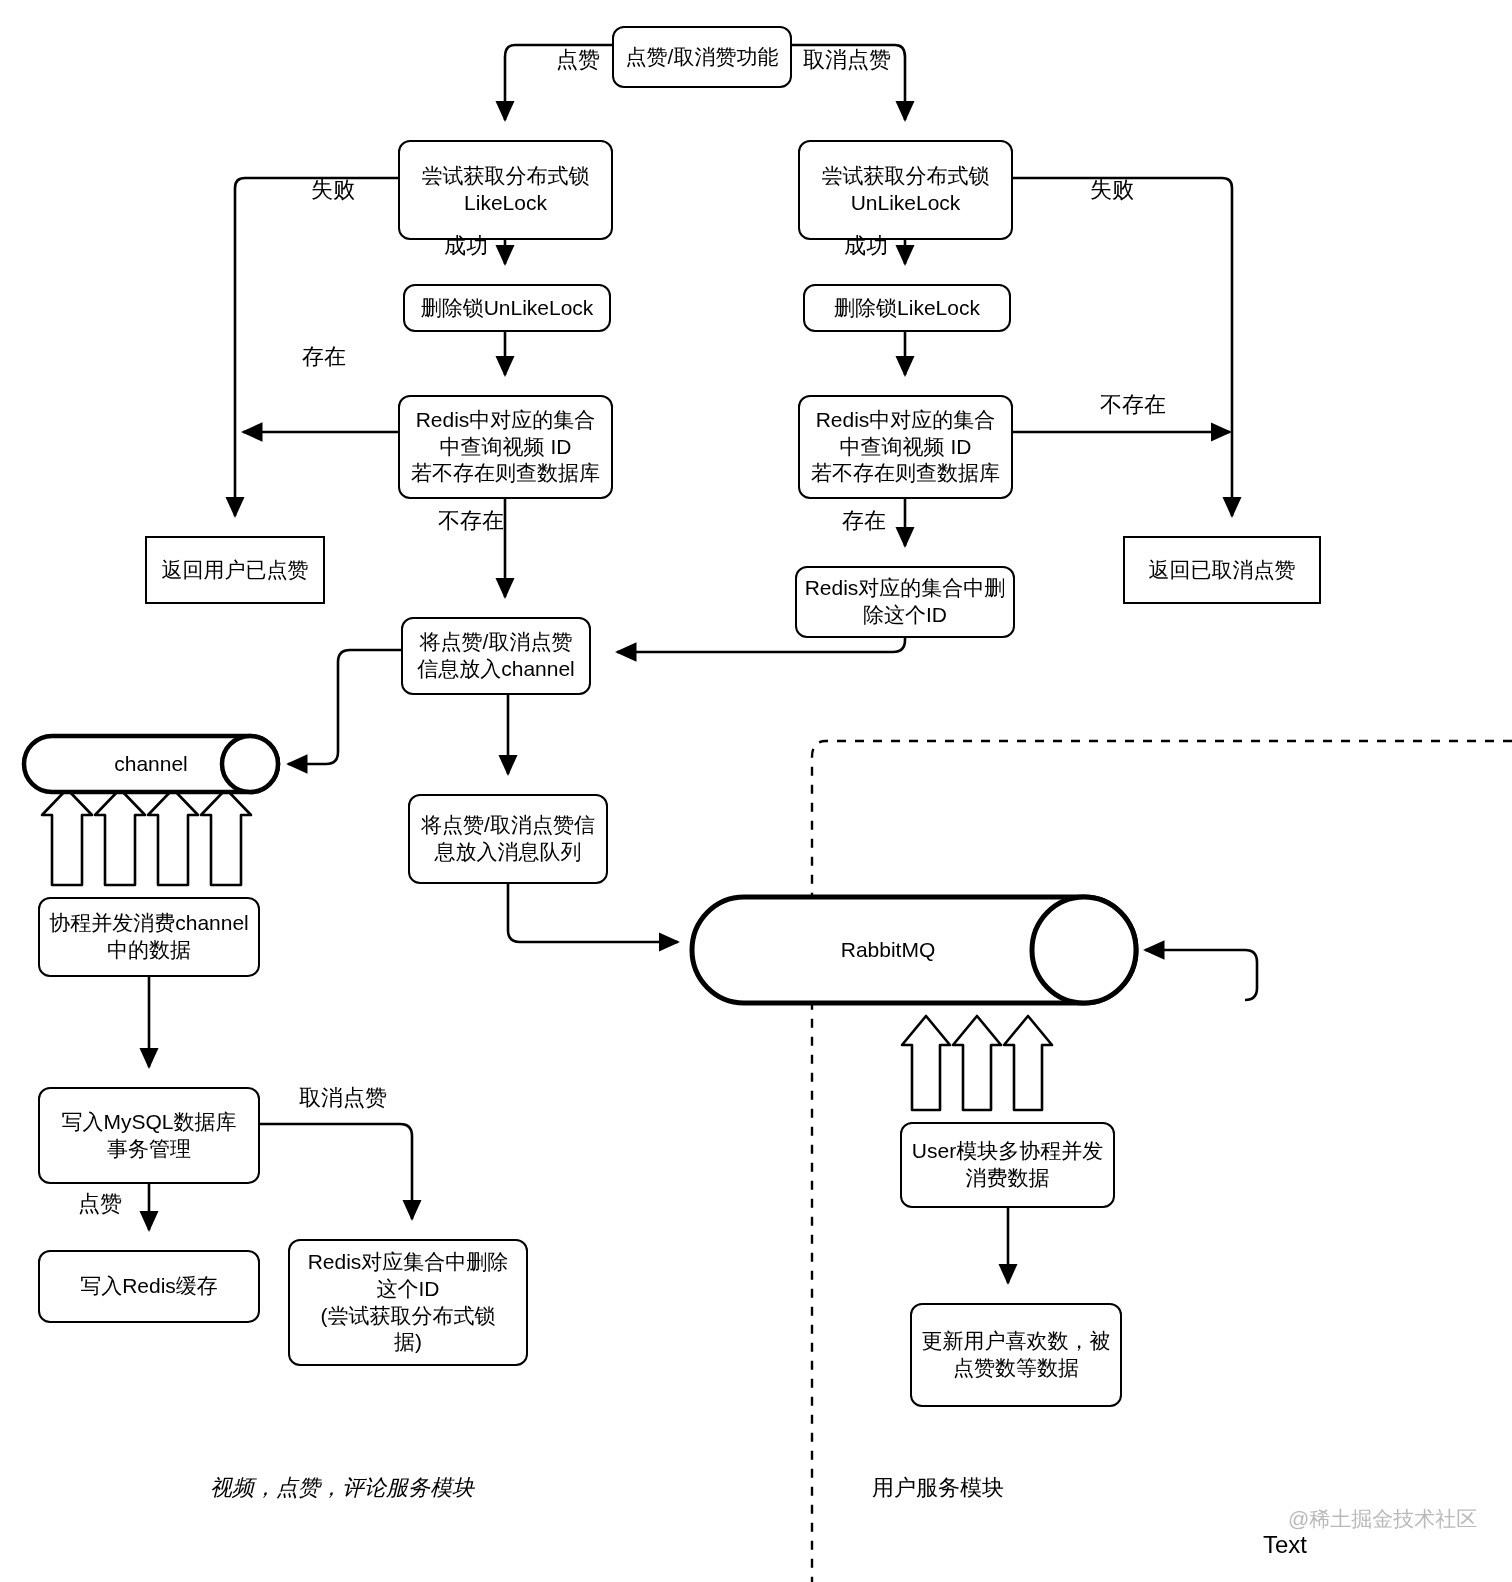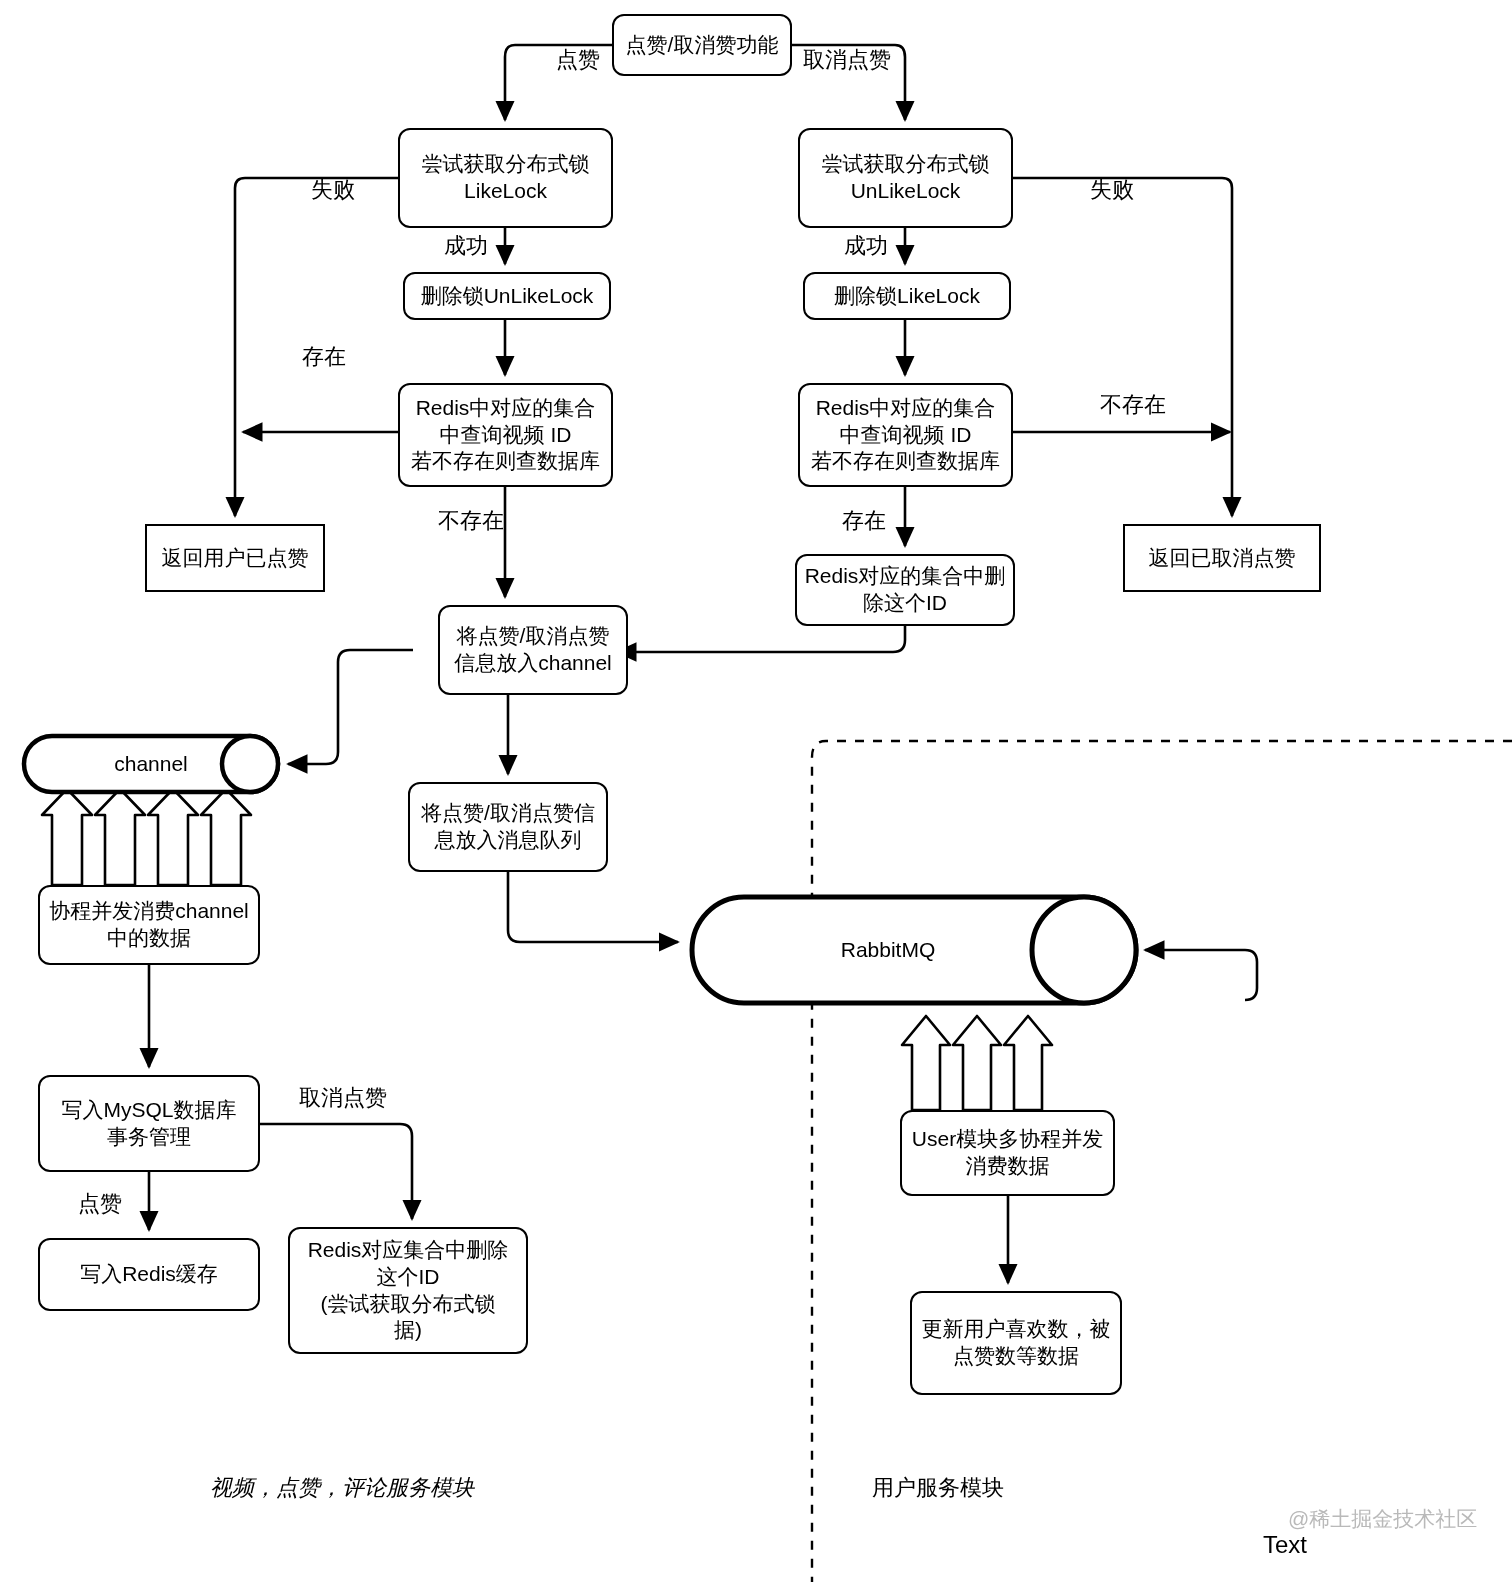--- a/index.html
+++ b/index.html
@@ -33,20 +33,21 @@
     display: flex;
     align-items: center;
     justify-content: center;
     text-align: center;
     color: #000000;
     font-size: 21px;
     line-height: 1.28;
     padding: 2px 6px;
     white-space: pre-line;
     z-index: 2;
+    margin-top: 12px;
   }
   .node.rounded { border-radius: 12px; }
   .node.sharp   { border-radius: 0; text-align: center; }
   .edge-label {
     position: absolute;
     color: #000000;
     font-size: 22px;
     line-height: 1.1;
     background: transparent;
     white-space: nowrap;
@@ -173,21 +174,21 @@
   <div class="node rounded" style="left:398px;top:383px;width:215px;height:104px;">Redis中对应的集合
 中查询视频 ID
 若不存在则查数据库</div>
   <div class="node rounded" style="left:798px;top:383px;width:215px;height:104px;">Redis中对应的集合
 中查询视频 ID
 若不存在则查数据库</div>
   <div class="node sharp" style="left:145px;top:524px;width:180px;height:68px;">返回用户已点赞</div>
   <div class="node sharp" style="left:1123px;top:524px;width:198px;height:68px;">返回已取消点赞</div>
   <div class="node rounded" style="left:795px;top:554px;width:220px;height:72px;">Redis对应的集合中删
 除这个ID</div>
-  <div class="node rounded" style="left:438px;top:605px;width:190px;height:90px;">将点赞/取消点赞
+  <div class="node rounded" style="left:401px;top:605px;width:190px;height:78px;">将点赞/取消点赞
 信息放入channel</div>
   <div class="node rounded" style="left:408px;top:782px;width:200px;height:90px;">将点赞/取消点赞信
 息放入消息队列</div>
   <div class="node rounded" style="left:38px;top:885px;width:222px;height:80px;">协程并发消费channel
 中的数据</div>
   <div class="node rounded" style="left:38px;top:1238px;width:222px;height:73px;">写入Redis缓存</div>
   <div class="node rounded" style="left:38px;top:1075px;width:222px;height:97px;">写入MySQL数据库
 事务管理</div>
   <div class="node rounded" style="left:288px;top:1227px;width:240px;height:127px;">Redis对应集合中删除
 这个ID

